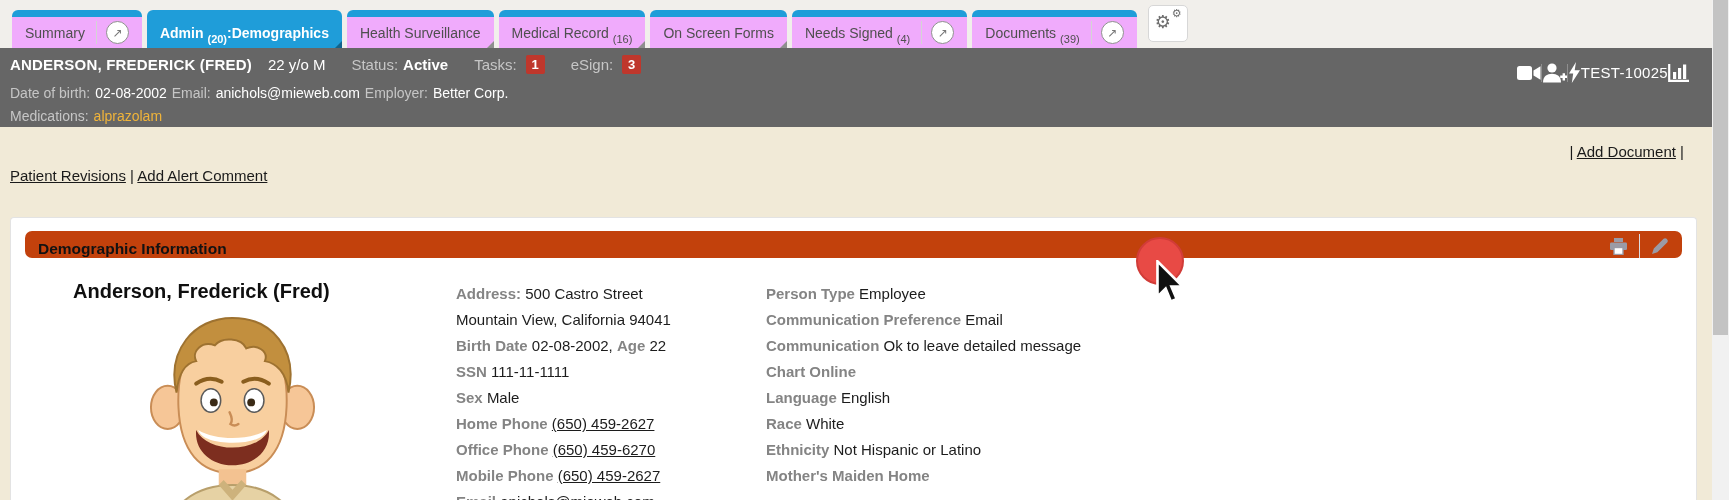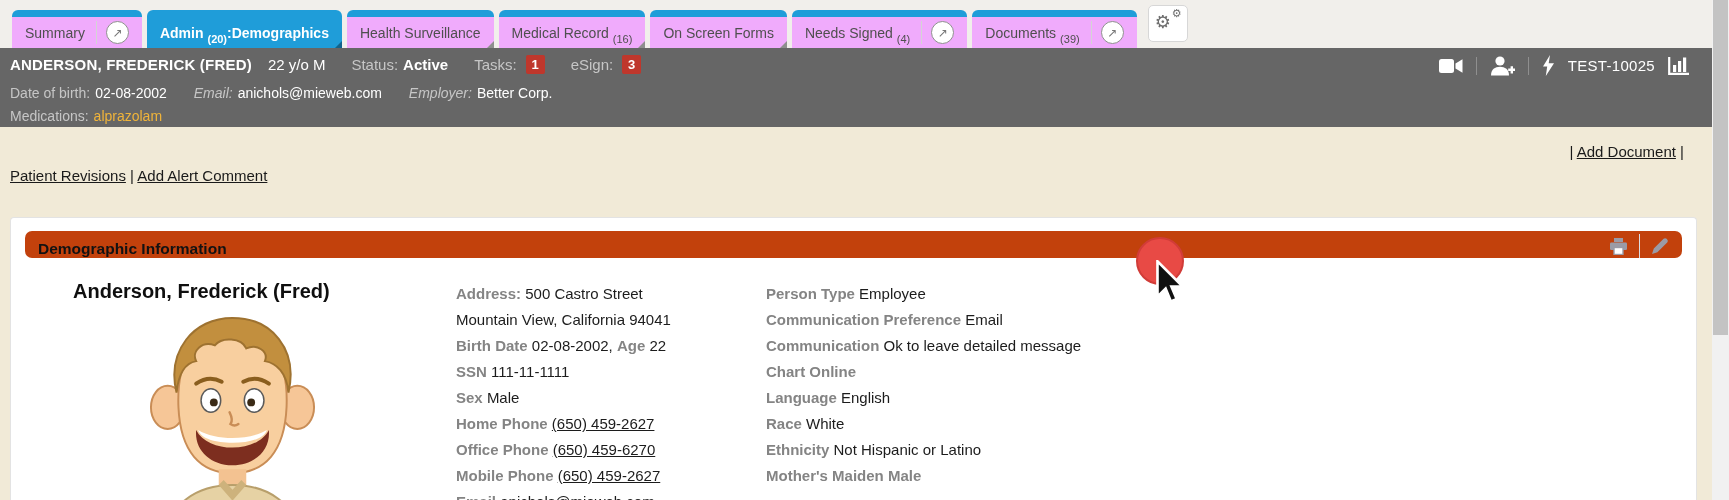--- a/index.html
+++ b/index.html
@@ -28,27 +28,27 @@
   
   .pbar{position:absolute;top:48px;left:0;width:1712px;height:79px;background:#666;color:#fff;}
   .pbar-row1{height:33px;display:flex;align-items:center;padding-left:10px;font-size:15px;position:relative;}
   .pbar-name{font-weight:bold;letter-spacing:.2px;}
   .pbar-agesex{margin-left:16px;}
   .pb-label{color:#c6c6c6;}
   .pbar-row1 .pb-label{margin-left:26px;}
   .pb-strong{font-weight:bold;margin-left:5px;}
   .badge{display:inline-flex;align-items:center;justify-content:center;min-width:19px;height:19px;
          background:#bf372c;color:#fff;font-weight:bold;font-size:13px;border-radius:2px;margin-left:9px;cursor:pointer;}
-  .iconbar{position:absolute;right:22px;top:1px;height:33px;display:flex;align-items:center;gap:13px;justify-content:space-between;}
+  .iconbar{position:absolute;right:22px;top:8px;height:33px;display:flex;align-items:center;justify-content:space-between;}
   .ib-sep{width:1px;height:18px;background:#8f8f8f;}
   .chart-id{font-size:15px;letter-spacing:.3px;}
   .icon-svg{display:block;}
   .pbar-row2,.pbar-row3{height:23px;display:flex;align-items:center;padding-left:10px;font-size:14px;}
   .pbar-row2 span,.pbar-row3 span{margin-right:5px;}
-  .gap-l{margin-left:22px;font-style:italic;}
+  .gap-l{}
   .med-val{color:#f0b43a;}
   
   .content{position:absolute;top:127px;left:0;width:1712px;height:373px;background:#f1ead7;}
   .adddoc{position:absolute;top:16px;right:28px;font-size:15px;color:#1a1a1a;white-space:nowrap;}
   .leftlinks{position:absolute;top:40px;left:10px;font-size:15px;color:#1a1a1a;white-space:nowrap;}
   .lnk{color:#1a1a1a;text-decoration:underline;cursor:pointer;}
   
   .panel{position:absolute;top:90px;left:10px;width:1687px;height:320px;background:#fff;
          border:1px solid #e3e3e3;border-bottom:none;border-radius:4px 4px 0 0;box-sizing:border-box;}
   .panel-header{margin:13px 14px 0 14px;height:27px;background:#c2410c;border-radius:7px;
@@ -325,21 +325,21 @@
       </div>
       <div class="drow">
         <span class="lbl">Race</span>
         <span class="val">White</span>
       </div>
       <div class="drow">
         <span class="lbl">Ethnicity</span>
         <span class="val">Not Hispanic or Latino</span>
       </div>
       <div class="drow">
-        <span class="lbl">Mother's Maiden Male</span>
+        <span class="lbl">Mother's Maiden Home</span>
         <span class="val"></span>
       </div>
     </div>
   </div>
 </div>
 
 <div class="click-circle"></div>
 <svg class="cursor-arrow" width="32" height="46" viewBox="0 0 24 35">
   <path d="M4 1 L4 28 L10.2 21.8 L14.2 31.5 L18.6 29.6 L14.6 20.2 L23 20 Z" fill="#111" stroke="#fff" stroke-width="2"></path>
 </svg>

